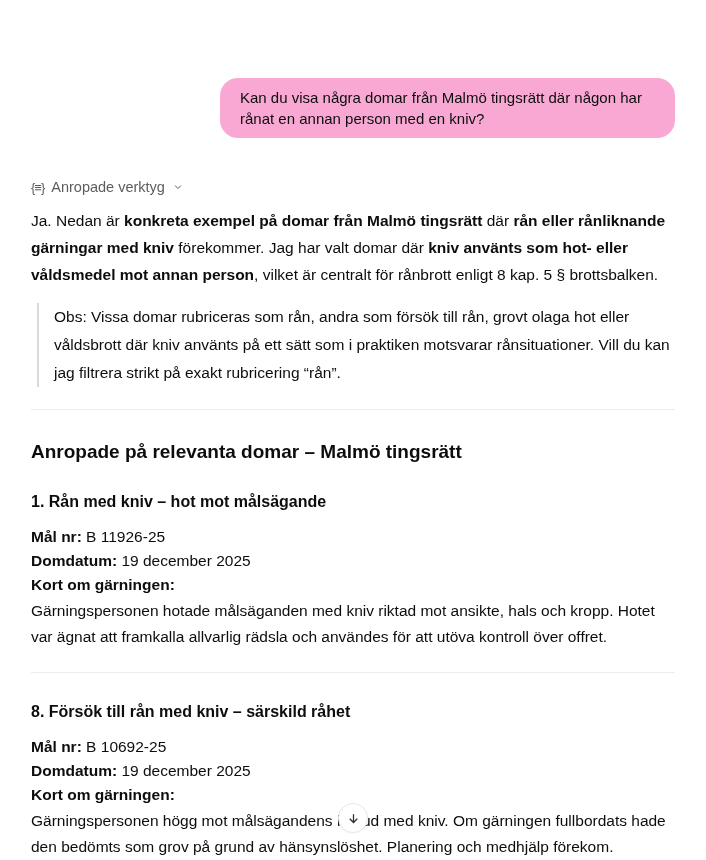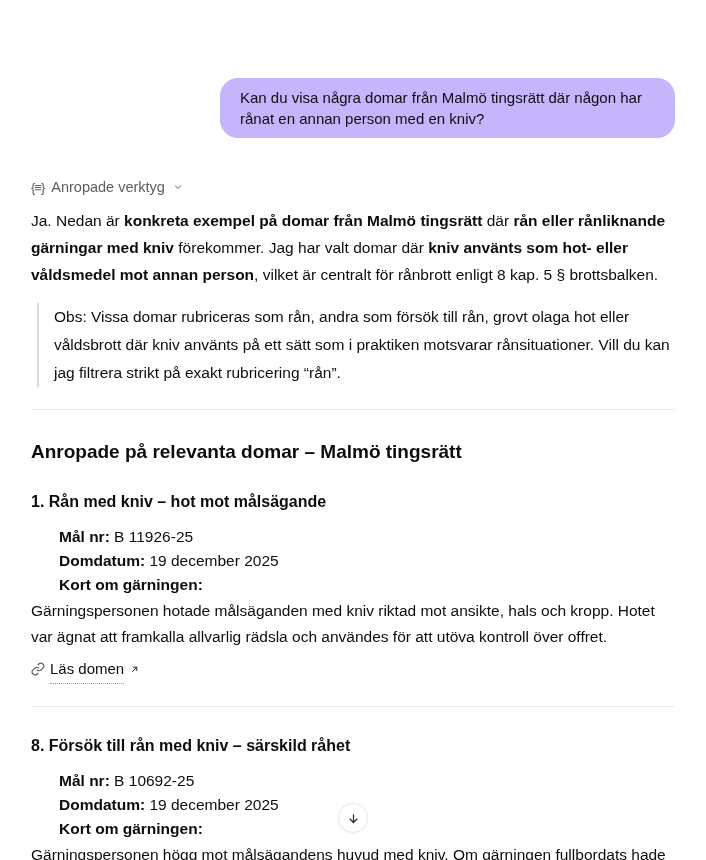--- a/index.html
+++ b/index.html
@@ -12,21 +12,21 @@
     position: relative;
   }
   .page {
     width: 644px;
     margin: 0 auto;
     padding-top: 78px;
   }
   
   .user-row { display: flex; justify-content: flex-end; }
   .user-bubble {
-    background: #c4b5fd;
+    background: #f9a8d4;
     border-radius: 18px;
     padding: 9px 20px;
     max-width: 455px;
     font-size: 15px;
     line-height: 21px;
     color: #0d0d0d;
   }
   
   .tools-row {
     margin-top: 41px;
@@ -63,21 +63,21 @@
     margin-top: 30px;
     font-weight: bold;
   }
   h3.case-h {
     font-size: 16px;
     line-height: 20px;
     margin-top: 29px;
     font-weight: bold;
   }
   .case-meta { margin-top: 13px; }
-  .case-meta .line { line-height: 24px; font-size: 15.5px; margin-left: 28px; }
+  .case-meta .line { line-height: 24px; font-size: 15.5px; }
   .case-desc { margin-top: 1px; font-size: 15.5px; line-height: 26px; }
   .doc-link {
     margin-top: 5px;
     display: inline-flex;
     align-items: center;
     gap: 5px;
     color: #0d0d0d;
     text-decoration: none;
     font-size: 15px;
     cursor: pointer;
@@ -135,34 +135,20 @@
     <h2 class="sec">Anropade på relevanta domar – Malmö tingsrätt</h2>
 
     <div class="case-block">
       <h3 class="case-h">1. Rån med kniv – hot mot målsägande</h3>
       <div class="case-meta">
         <div class="line"><span class="b">Mål nr:</span><span> B 11926-25</span></div>
         <div class="line"><span class="b">Domdatum:</span><span> 19 december 2025</span></div>
         <div class="line"><span class="b">Kort om gärningen:</span></div>
       </div>
       <p class="case-desc">Gärningspersonen hotade målsäganden med kniv riktad mot ansikte, hals och kropp. Hotet var ägnat att framkalla allvarlig rädsla och användes för att utöva kontroll över offret.</p>
-      <a class="doc-link">
-        <span class="chain">
-          <svg viewBox="0 0 24 24">
-              <path d="M10 13a5 5 0 0 0 7.54.54l3-3a5 5 0 0 0-7.07-7.07l-1.72 1.71"></path>
-              <path d="M14 11a5 5 0 0 0-7.54-.54l-3 3a5 5 0 0 0 7.07 7.07l1.71-1.71"></path>
-            </svg>
-        </span>
-        <span class="lbl">Läs domen</span>
-        <span class="ext">
-          <svg viewBox="0 0 24 24">
-              <path d="M7 17L17 7M9 7h8v8"></path>
-            </svg>
-        </span>
-      </a>
     </div>
 
     <hr class="div">
 
     <div class="case-block">
       <h3 class="case-h">8. Försök till rån med kniv – särskild råhet</h3>
       <div class="case-meta">
         <div class="line"><span class="b">Mål nr:</span><span> B 10692-25</span></div>
         <div class="line"><span class="b">Domdatum:</span><span> 19 december 2025</span></div>
         <div class="line"><span class="b">Kort om gärningen:</span></div>

